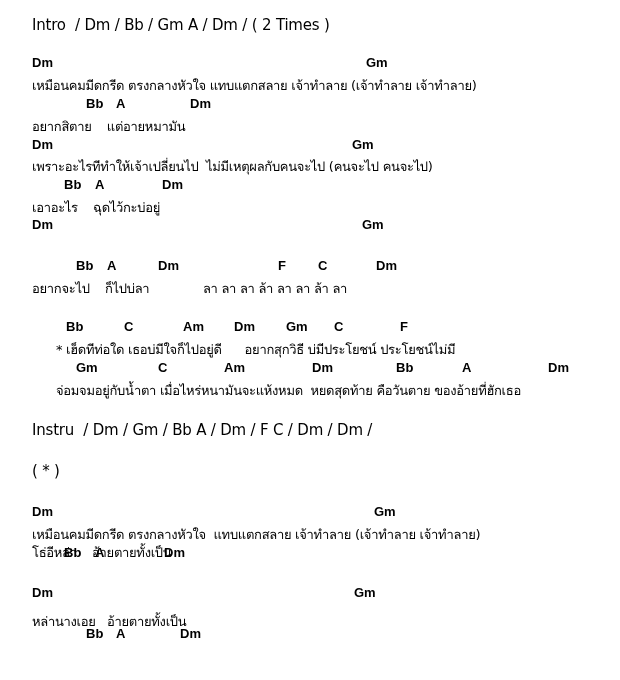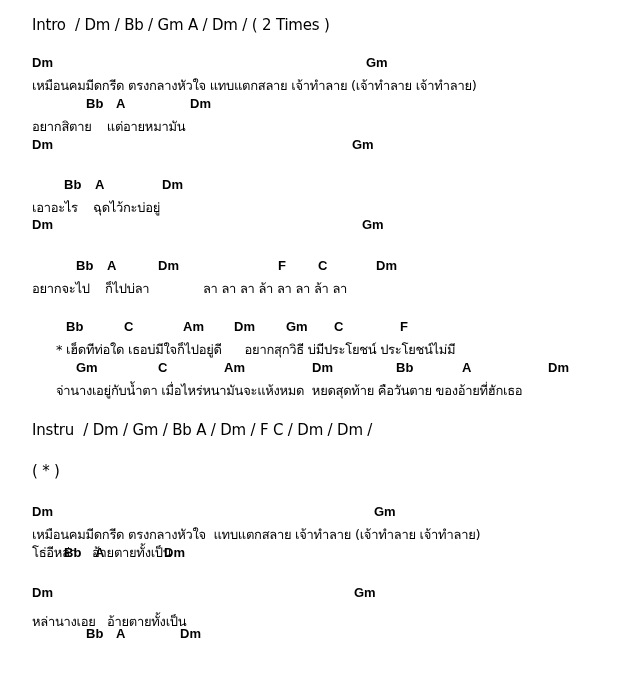--- a/index.html
+++ b/index.html
@@ -21,20 +21,21 @@
     <div class="chord-row"></div>
   <div class="line lyric" style="top:75px">เหมือนคมมีดกรีด ตรงกลางหัวใจ แทบแตกสลาย เจ้าทำลาย (เจ้าทำลาย เจ้าทำลาย)</div>
   <span class="chord" style="left: 86px; top: 96px;">Bb</span>
     <span class="chord" style="left: 116px; top: 96px;">A</span>
     <span class="chord" style="left: 190px; top: 96px;">Dm</span>
     <div class="chord-row"></div>
   <div class="line lyric" style="top:116px">อยากสิตาย    แต่อายหมามัน</div>
   <span class="chord" style="left: 32px; top: 137px;">Dm</span>
     <span class="chord" style="left: 352px; top: 137px;">Gm</span>
     <div class="chord-row"></div>
+  <div class="line lyric" style="top:156px">เพราะอะไรทีทำให้เจ้าเปลี่ยนไป  ไม่มีเหตุผลกับคนจะไป (คนจะไป คนจะไป)</div>
   <span class="chord" style="left: 64px; top: 177px;">Bb</span>
     <span class="chord" style="left: 95px; top: 177px;">A</span>
     <span class="chord" style="left: 162px; top: 177px;">Dm</span>
     <div class="chord-row"></div>
   <div class="line lyric" style="top:197px">เอาอะไร    ฉุดไว้กะบ่อยู่</div>
   <span class="chord" style="left: 32px; top: 217px;">Dm</span>
     <span class="chord" style="left: 362px; top: 217px;">Gm</span>
     <div class="chord-row"></div>
   <span class="chord" style="left: 76px; top: 258px;">Bb</span>
     <span class="chord" style="left: 107px; top: 258px;">A</span>
@@ -55,21 +56,21 @@
     <div class="chord-row"></div>
   <div class="line lyric" style="top:339px;left:56px">* เฮ็ดทีท่อใด เธอบ่มีใจก็ไปอยู่ดี      อยากสุกวิธี บ่มีประโยชน์ ประโยชน์ไม่มี</div>
   <span class="chord" style="left: 76px; top: 360px;">Gm</span>
     <span class="chord" style="left: 158px; top: 360px;">C</span>
     <span class="chord" style="left: 224px; top: 360px;">Am</span>
     <span class="chord" style="left: 312px; top: 360px;">Dm</span>
     <span class="chord" style="left: 396px; top: 360px;">Bb</span>
     <span class="chord" style="left: 462px; top: 360px;">A</span>
     <span class="chord" style="left: 548px; top: 360px;">Dm</span>
     <div class="chord-row"></div>
-  <div class="line lyric" style="top:380px;left:56px">จ่านางเอยู่กับน้ำตา เมื่อไหร่หนามันจะแห้งหมด  หยดสุดท้าย คือวันตาย ของอ้ายที่ฮักเธอ</div>
+  <div class="line lyric" style="top:380px;left:56px">จ่อมจมอยู่กับน้ำตา เมื่อไหร่หนามันจะแห้งหมด  หยดสุดท้าย คือวันตาย ของอ้ายที่ฮักเธอ</div>
 
   <div class="line hdr" style="top:421px">Instru  / Dm / Gm / Bb A / Dm / F C / Dm / Dm /</div>
   <div class="line hdr" style="top:462px">( * )</div>
 
   <span class="chord" style="left: 32px; top: 504px;">Dm</span>
     <span class="chord" style="left: 374px; top: 504px;">Gm</span>
     <div class="chord-row"></div>
   <div class="line lyric" style="top:524px">เหมือนคมมีดกรีด ตรงกลางหัวใจ  แทบแตกสลาย เจ้าทำลาย (เจ้าทำลาย เจ้าทำลาย)</div>
   <span class="chord" style="left: 64px; top: 545px;">Bb</span>
     <span class="chord" style="left: 95px; top: 545px;">A</span>

